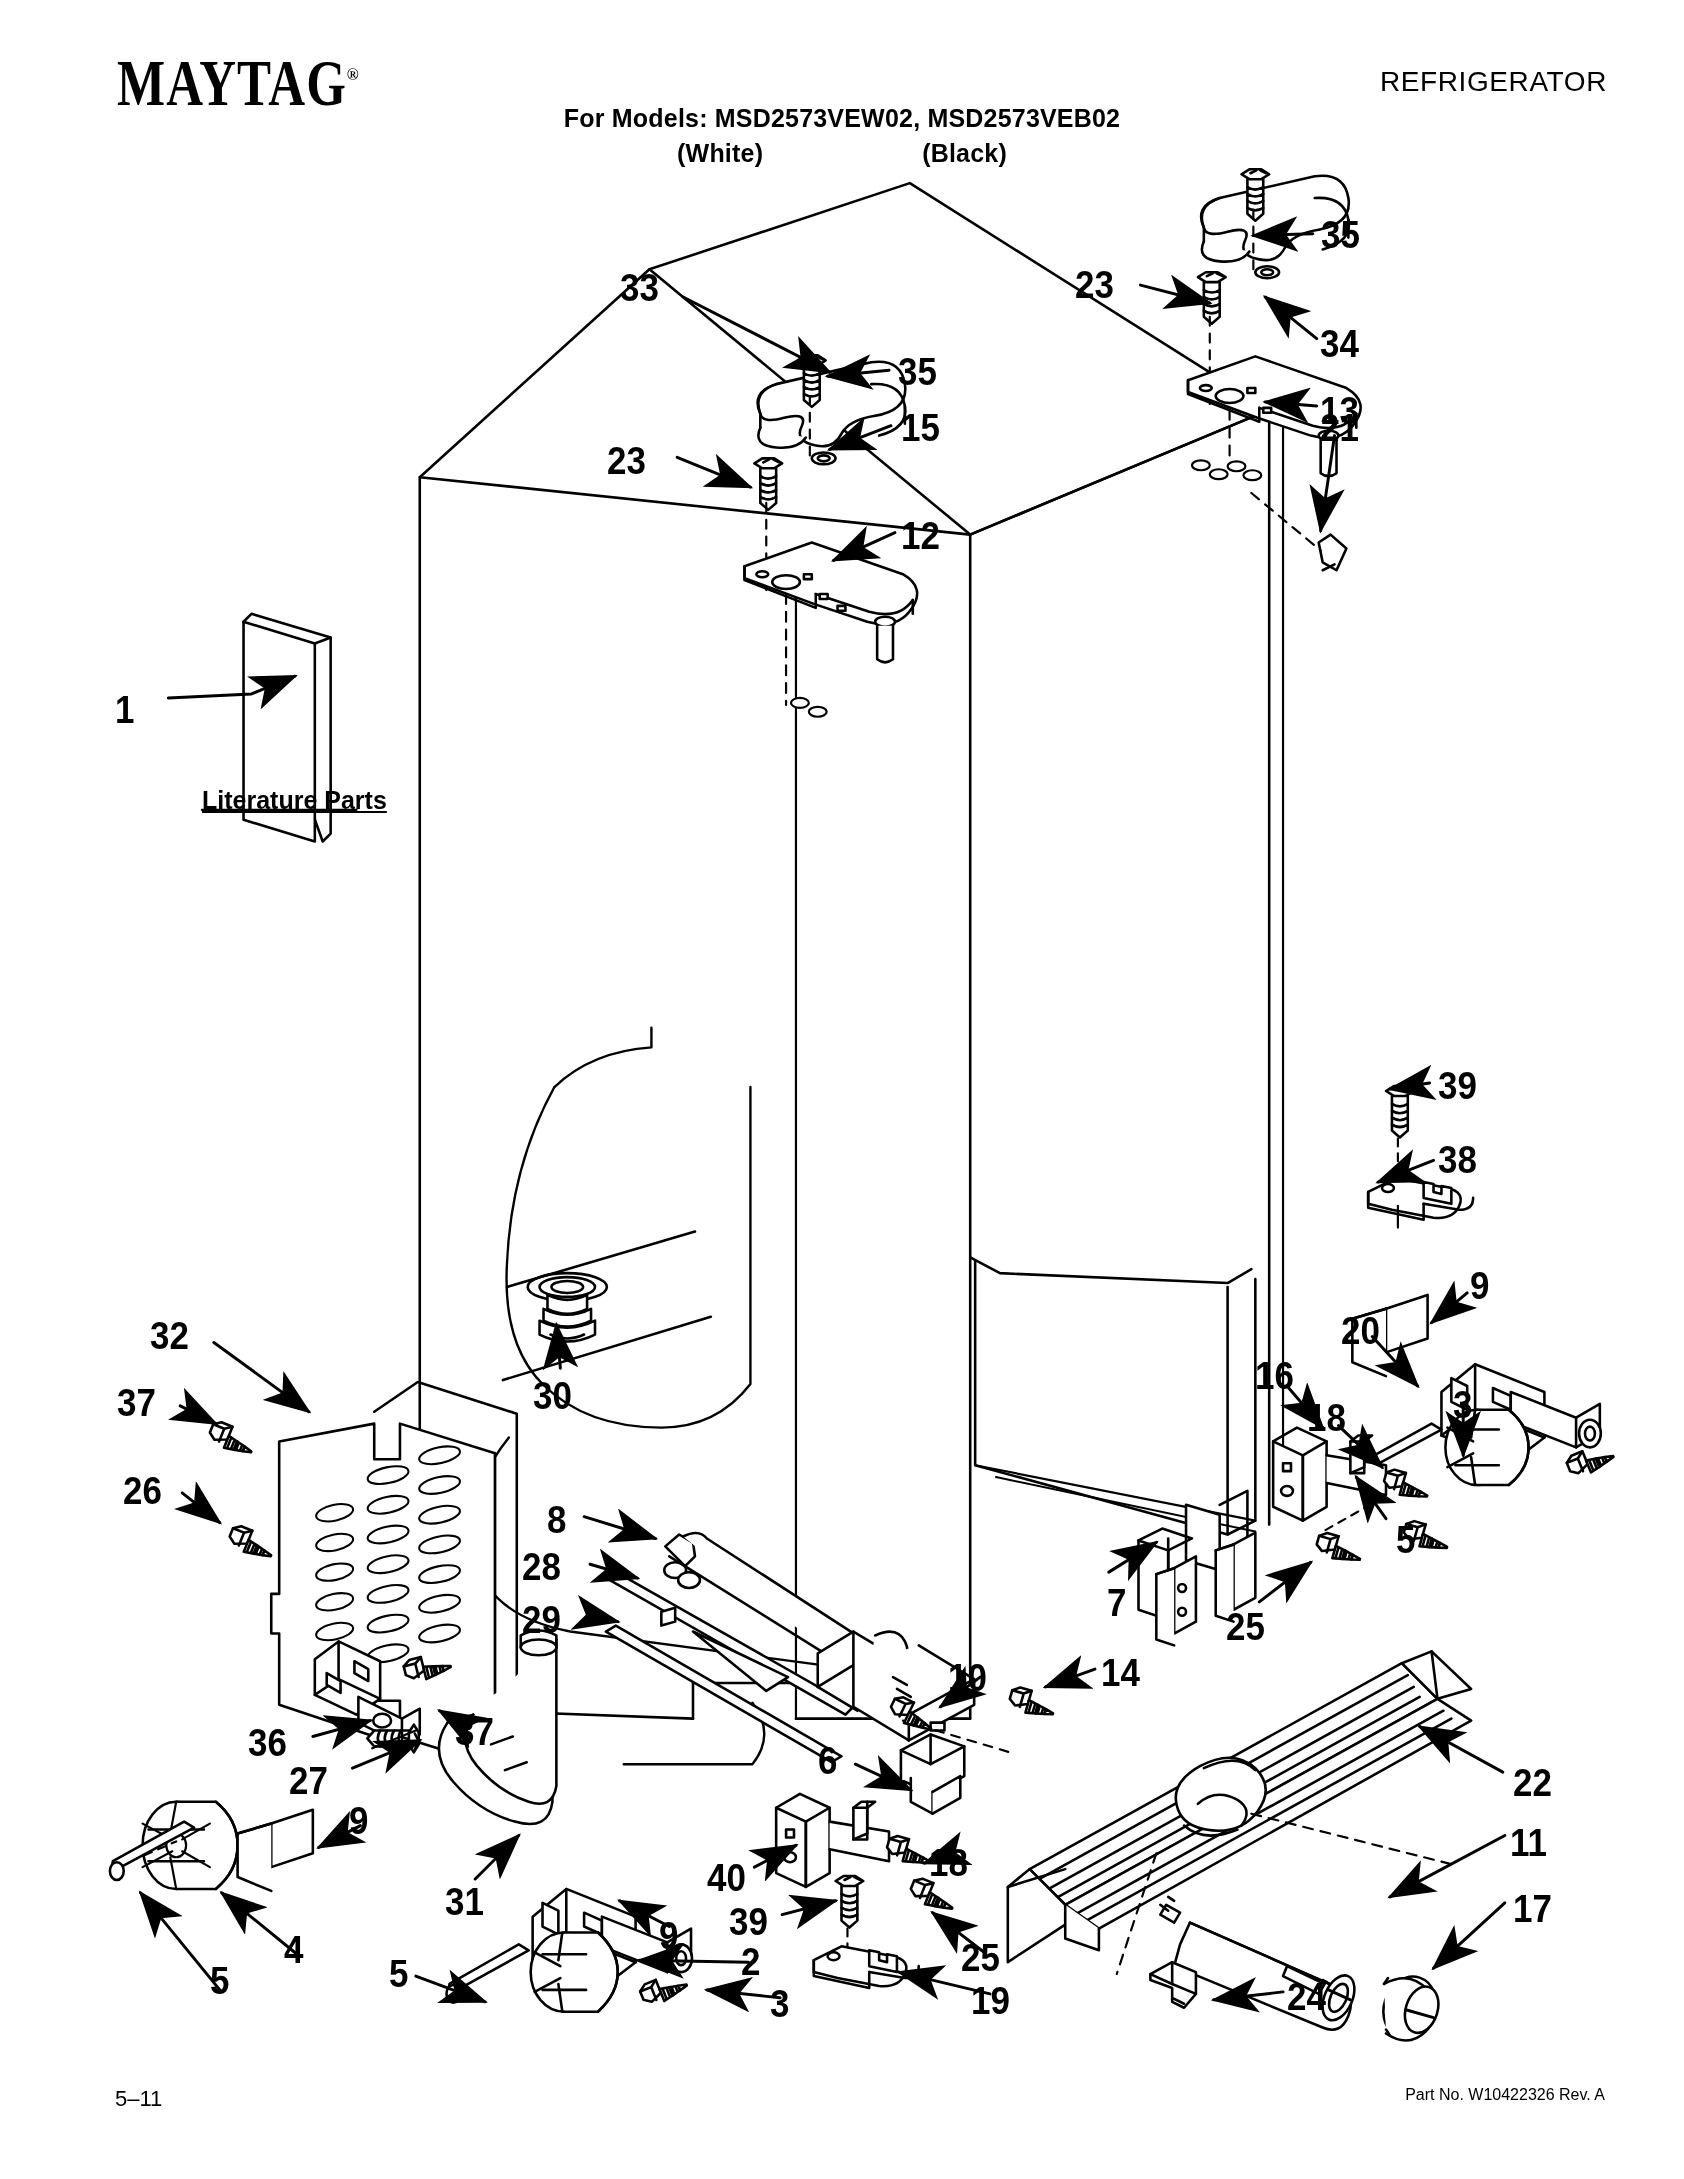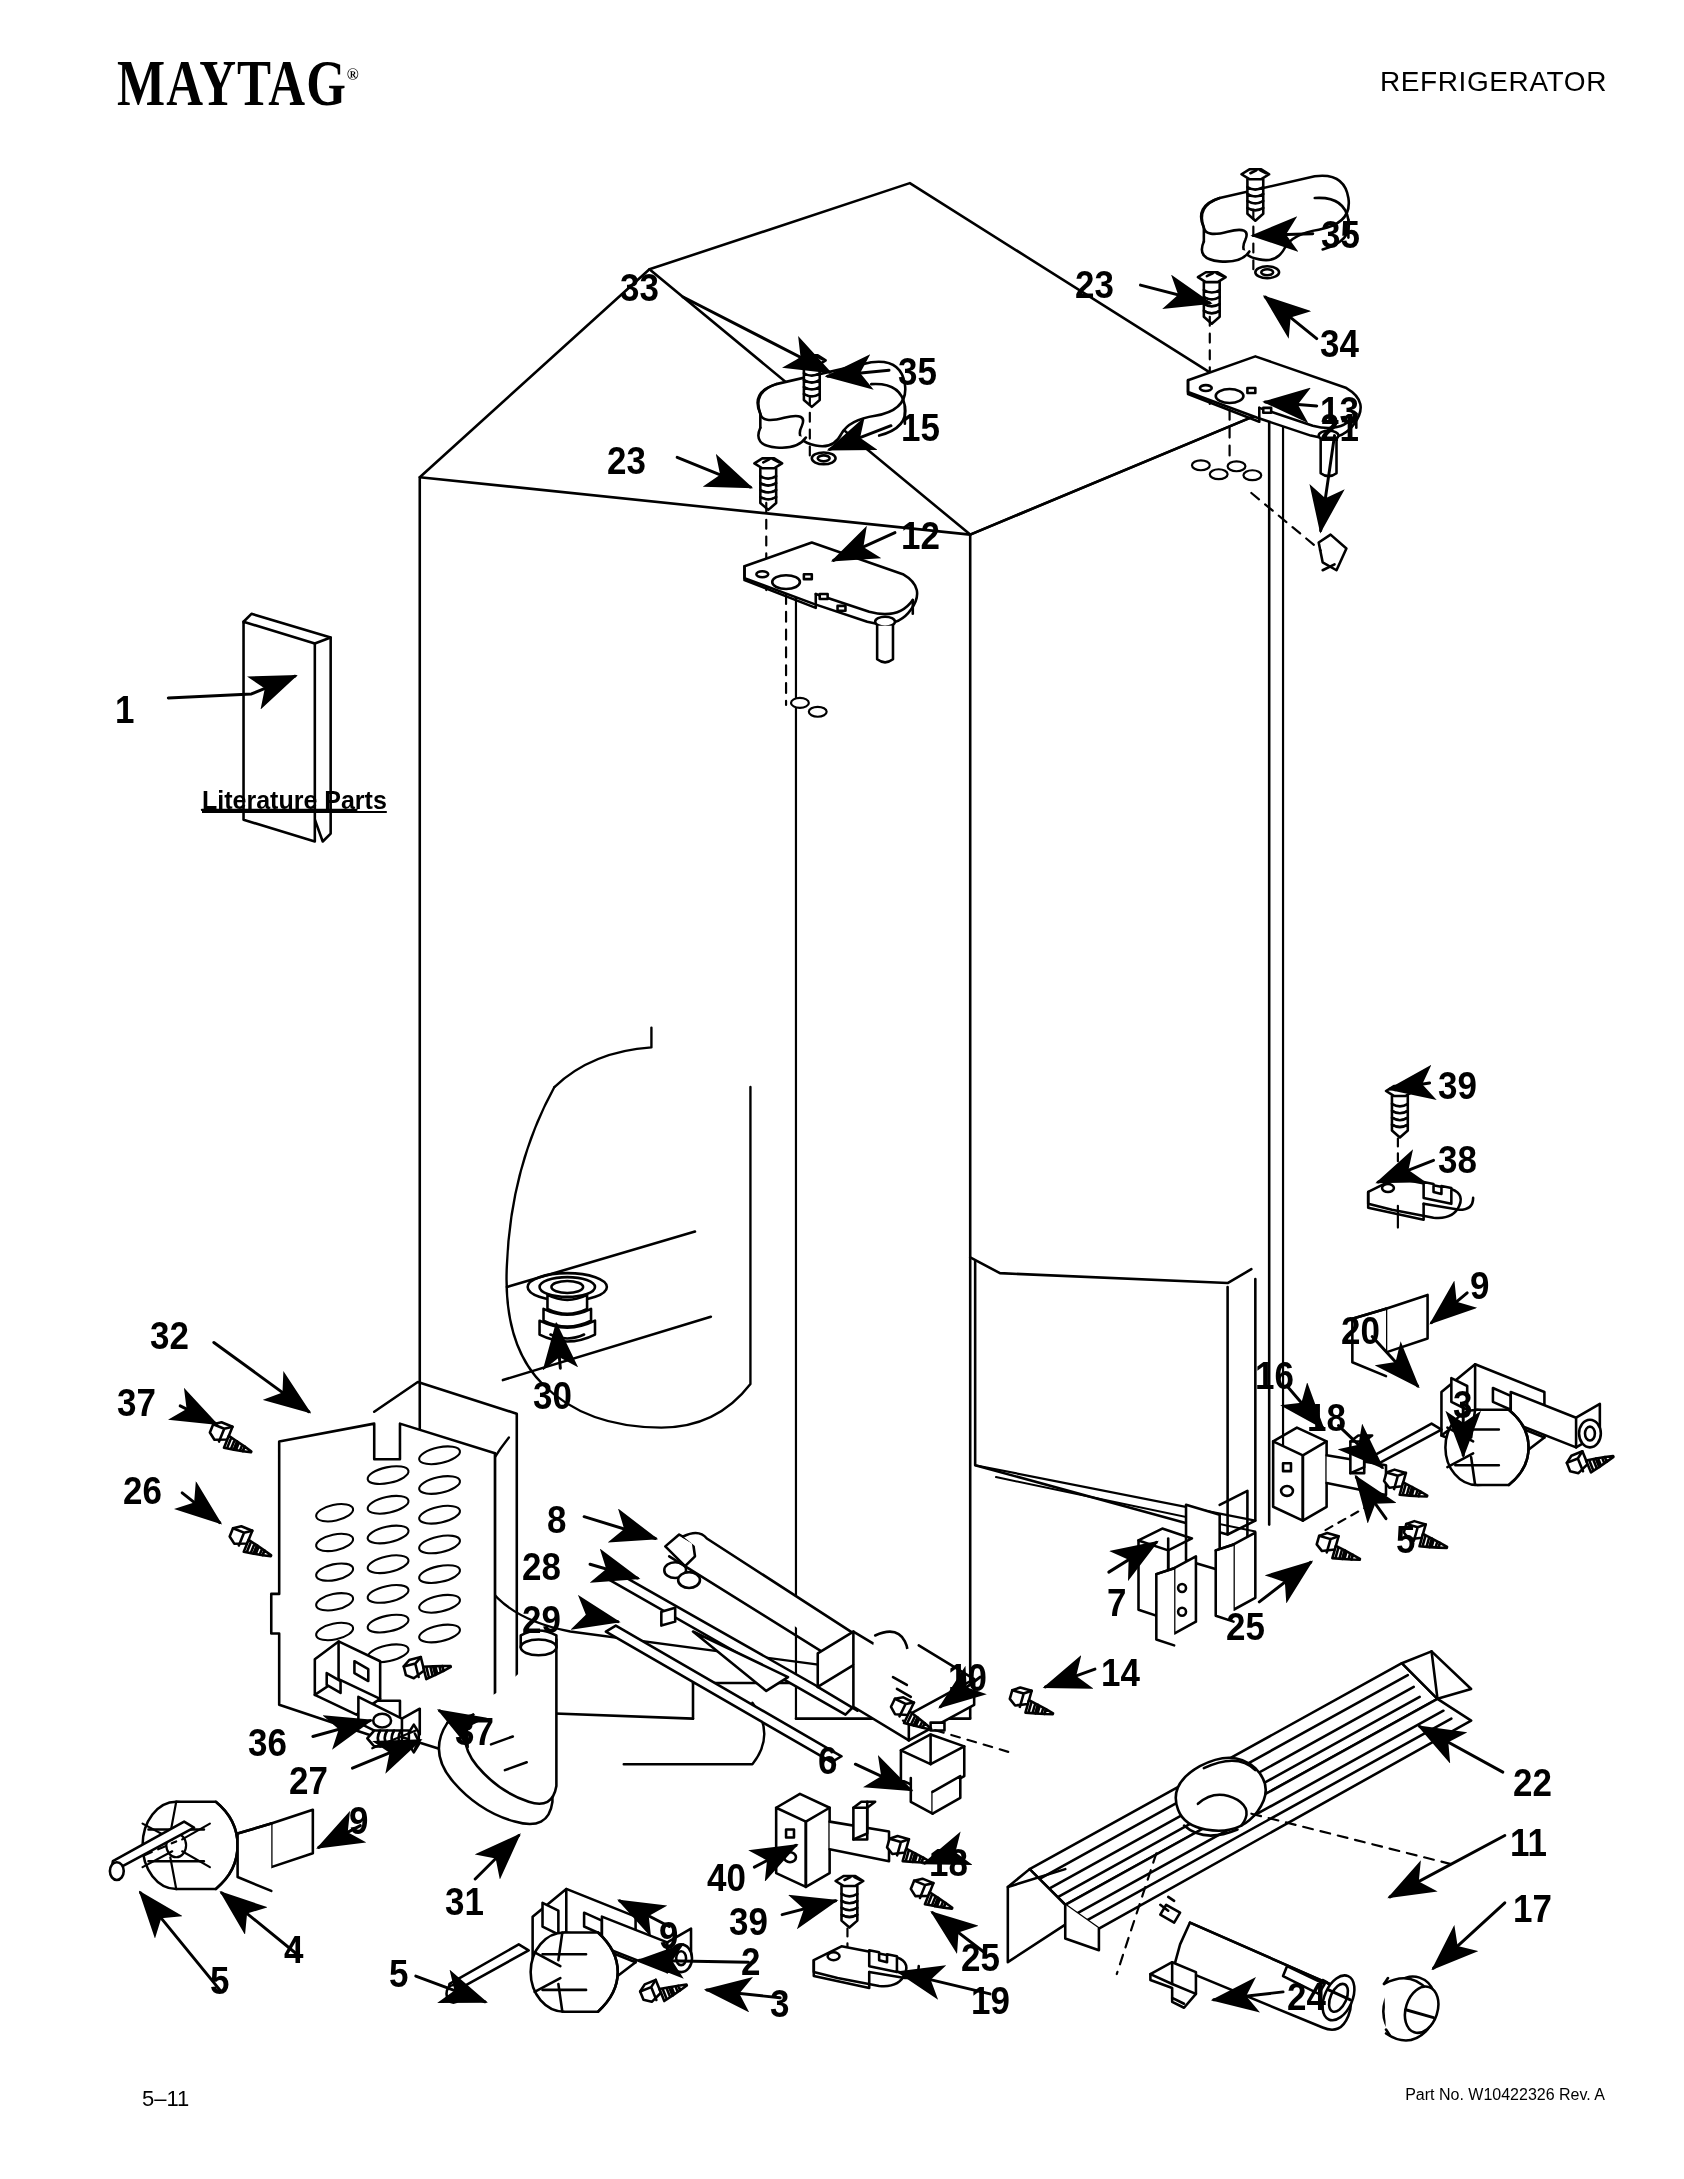--- a/index.html
+++ b/index.html
@@ -25,21 +25,21 @@
   .models{
     position:absolute;left:0;right:0;top:104px;text-align:center;
     font-weight:bold;font-size:25px;letter-spacing:0.2px;
   }
   .models .sub{display:block;margin-top:6px;}
   .models .sub i{font-style:normal;display:inline-block;}
   .sub-w{padding-right:149px;}
   .sub-b{padding-left:10px;}
 
   
-  .foot-left{position:absolute;left:115px;top:2086px;font-size:22px;margin-left:27px;}
+  .foot-left{position:absolute;left:115px;top:2086px;font-size:22px;}
   .foot-right{position:absolute;right:79px;top:2086px;font-size:16px;}
 
   
   #art{position:absolute;left:0;top:0;width:1684px;height:2179px;}
   #art svg{display:block;}
 
   
   .cal{
     position:absolute;font-family:"Liberation Sans",sans-serif;
     font-weight:bold;font-size:38px;line-height:1;
@@ -53,20 +53,24 @@
 </style>
 </head>
 <body>
 
 <div id="sheet">
 
   <div class="brand"><span>MAYTAG</span><span class="reg">®</span></div>
 
   <div class="category">REFRIGERATOR</div>
 
+  <div class="models">
+    <span>For Models: MSD2573VEW02, MSD2573VEB02</span>
+    <span class="sub"><i class="sub-w">(White)</i><i class="sub-b">(Black)</i></span>
+  </div>
 
   <div id="art">
   <svg width="1684" height="2179" viewBox="0 0 1701 2201" xmlns="http://www.w3.org/2000/svg" fill="none" stroke="#000" stroke-width="2.6" stroke-linejoin="round" stroke-linecap="round">
 
     <defs>
       <marker id="ah" markerWidth="16" markerHeight="12" refX="15" refY="6" orient="auto">
         <path d="M0,0 L16,6 L0,12 L4,6 Z" fill="#000" stroke="none"></path>
       </marker>
       <g id="screwA">
         <path d="M0,0 l8,-5 l12,0 l8,5 l-8,5 l-12,0 Z" fill="#fff"></path>

